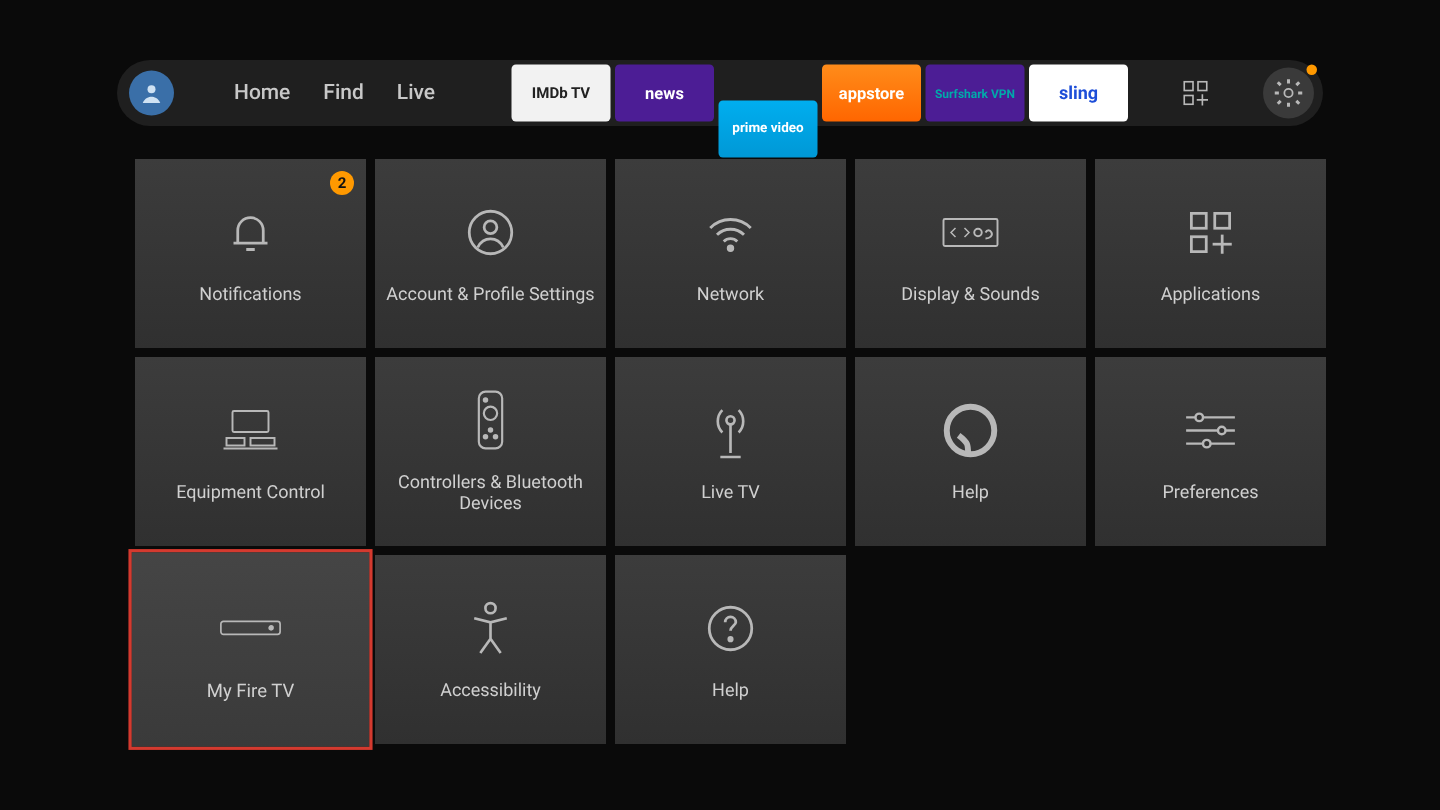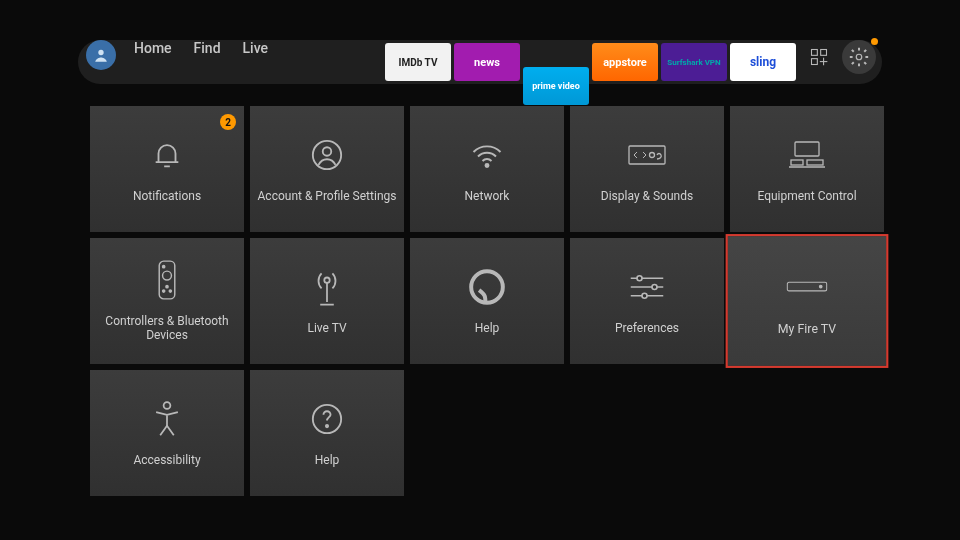--- a/index.html
+++ b/index.html
@@ -11,22 +11,23 @@
     overflow: hidden;
   }
   
   .topbar {
     position: absolute;
     top: 40px; left: 78px; right: 78px;
     height: 44px;
     background: #1f1f1f;
     border-radius: 22px;
     display: flex;
-    align-items: flex-start;
+    align-items: center;
     padding: 0 6px 0 8px;
+    gap: 22px;
   }
   .profile {
     width: 30px; height: 30px;
     border-radius: 50%;
     background: #3a6fa8;
     display: flex; align-items: center; justify-content: center;
     margin-right: 18px;
   }
   .nav-links { display: flex; gap: 22px; }
   .nav-link { color: #c8c8c8; font-size: 14px; font-weight: 500; }
@@ -34,21 +35,21 @@
   .app-tiles { display: flex; gap: 3px; align-items: center; height: 100%; }
   .app-tile {
     width: 66px; height: 38px;
     border-radius: 3px;
     display: flex; align-items: center; justify-content: center;
     font-size: 11px; font-weight: 700;
     color: #fff;
     overflow: hidden;
   }
   .app-imdb { background: #f2f2f2; color: #222; font-size:10px; }
-  .app-news { background: #a21caf; }
+  .app-news { background: #4c1d95; }
   .app-prime { background: linear-gradient(180deg,#00aeef,#0098d6); font-size:9px; text-align:center;margin-top:48px; }
   .app-store { background: linear-gradient(180deg,#ff8c1a,#ff6600); }
   .app-surf { background: #4c1d95; color:#0aa; font-size:8px; }
   .app-sling { background: #fff; color:#1d4ed8; font-size:12px; }
   .icon-btn {
     width: 34px; height: 34px;
     border-radius: 50%;
     display: flex; align-items: center; justify-content: center;
     margin-left: 6px;
     position: relative;
@@ -188,20 +189,32 @@
       <svg width="40" height="30" viewBox="0 0 40 24">
           <rect x="2" y="3" width="36" height="18" rx="1"></rect>
           <path d="M10 9l-3 3 3 3M16 9l3 3-3 3" stroke-width="1"></path>
           <circle cx="25" cy="12" r="2.5"></circle>
           <path d="M30 12c1-2 3-2 4 0s-1 4-4 4"></path>
         </svg>
     </div>
     <div class="tile-label">Display &amp; Sounds</div>
   </div>
 
+  <div class="tile">
+    <div class="ico">
+      <svg width="34" height="34" viewBox="0 0 24 24">
+          <rect x="3" y="3" width="7" height="7"></rect>
+          <rect x="14" y="3" width="7" height="7"></rect>
+          <rect x="3" y="14" width="7" height="7"></rect>
+          <line x1="17.5" y1="13" x2="17.5" y2="22"></line>
+          <line x1="13" y1="17.5" x2="22" y2="17.5"></line>
+        </svg>
+    </div>
+    <div class="tile-label">Applications</div>
+  </div>
 
   <div class="tile">
     <div class="ico">
       <svg width="40" height="34" viewBox="0 0 40 30">
           <rect x="8" y="2" width="24" height="14" rx="1"></rect>
           <rect x="4" y="20" width="12" height="5"></rect>
           <rect x="20" y="20" width="16" height="5"></rect>
           <line x1="2" y1="27" x2="38" y2="27"></line>
         </svg>
     </div>

